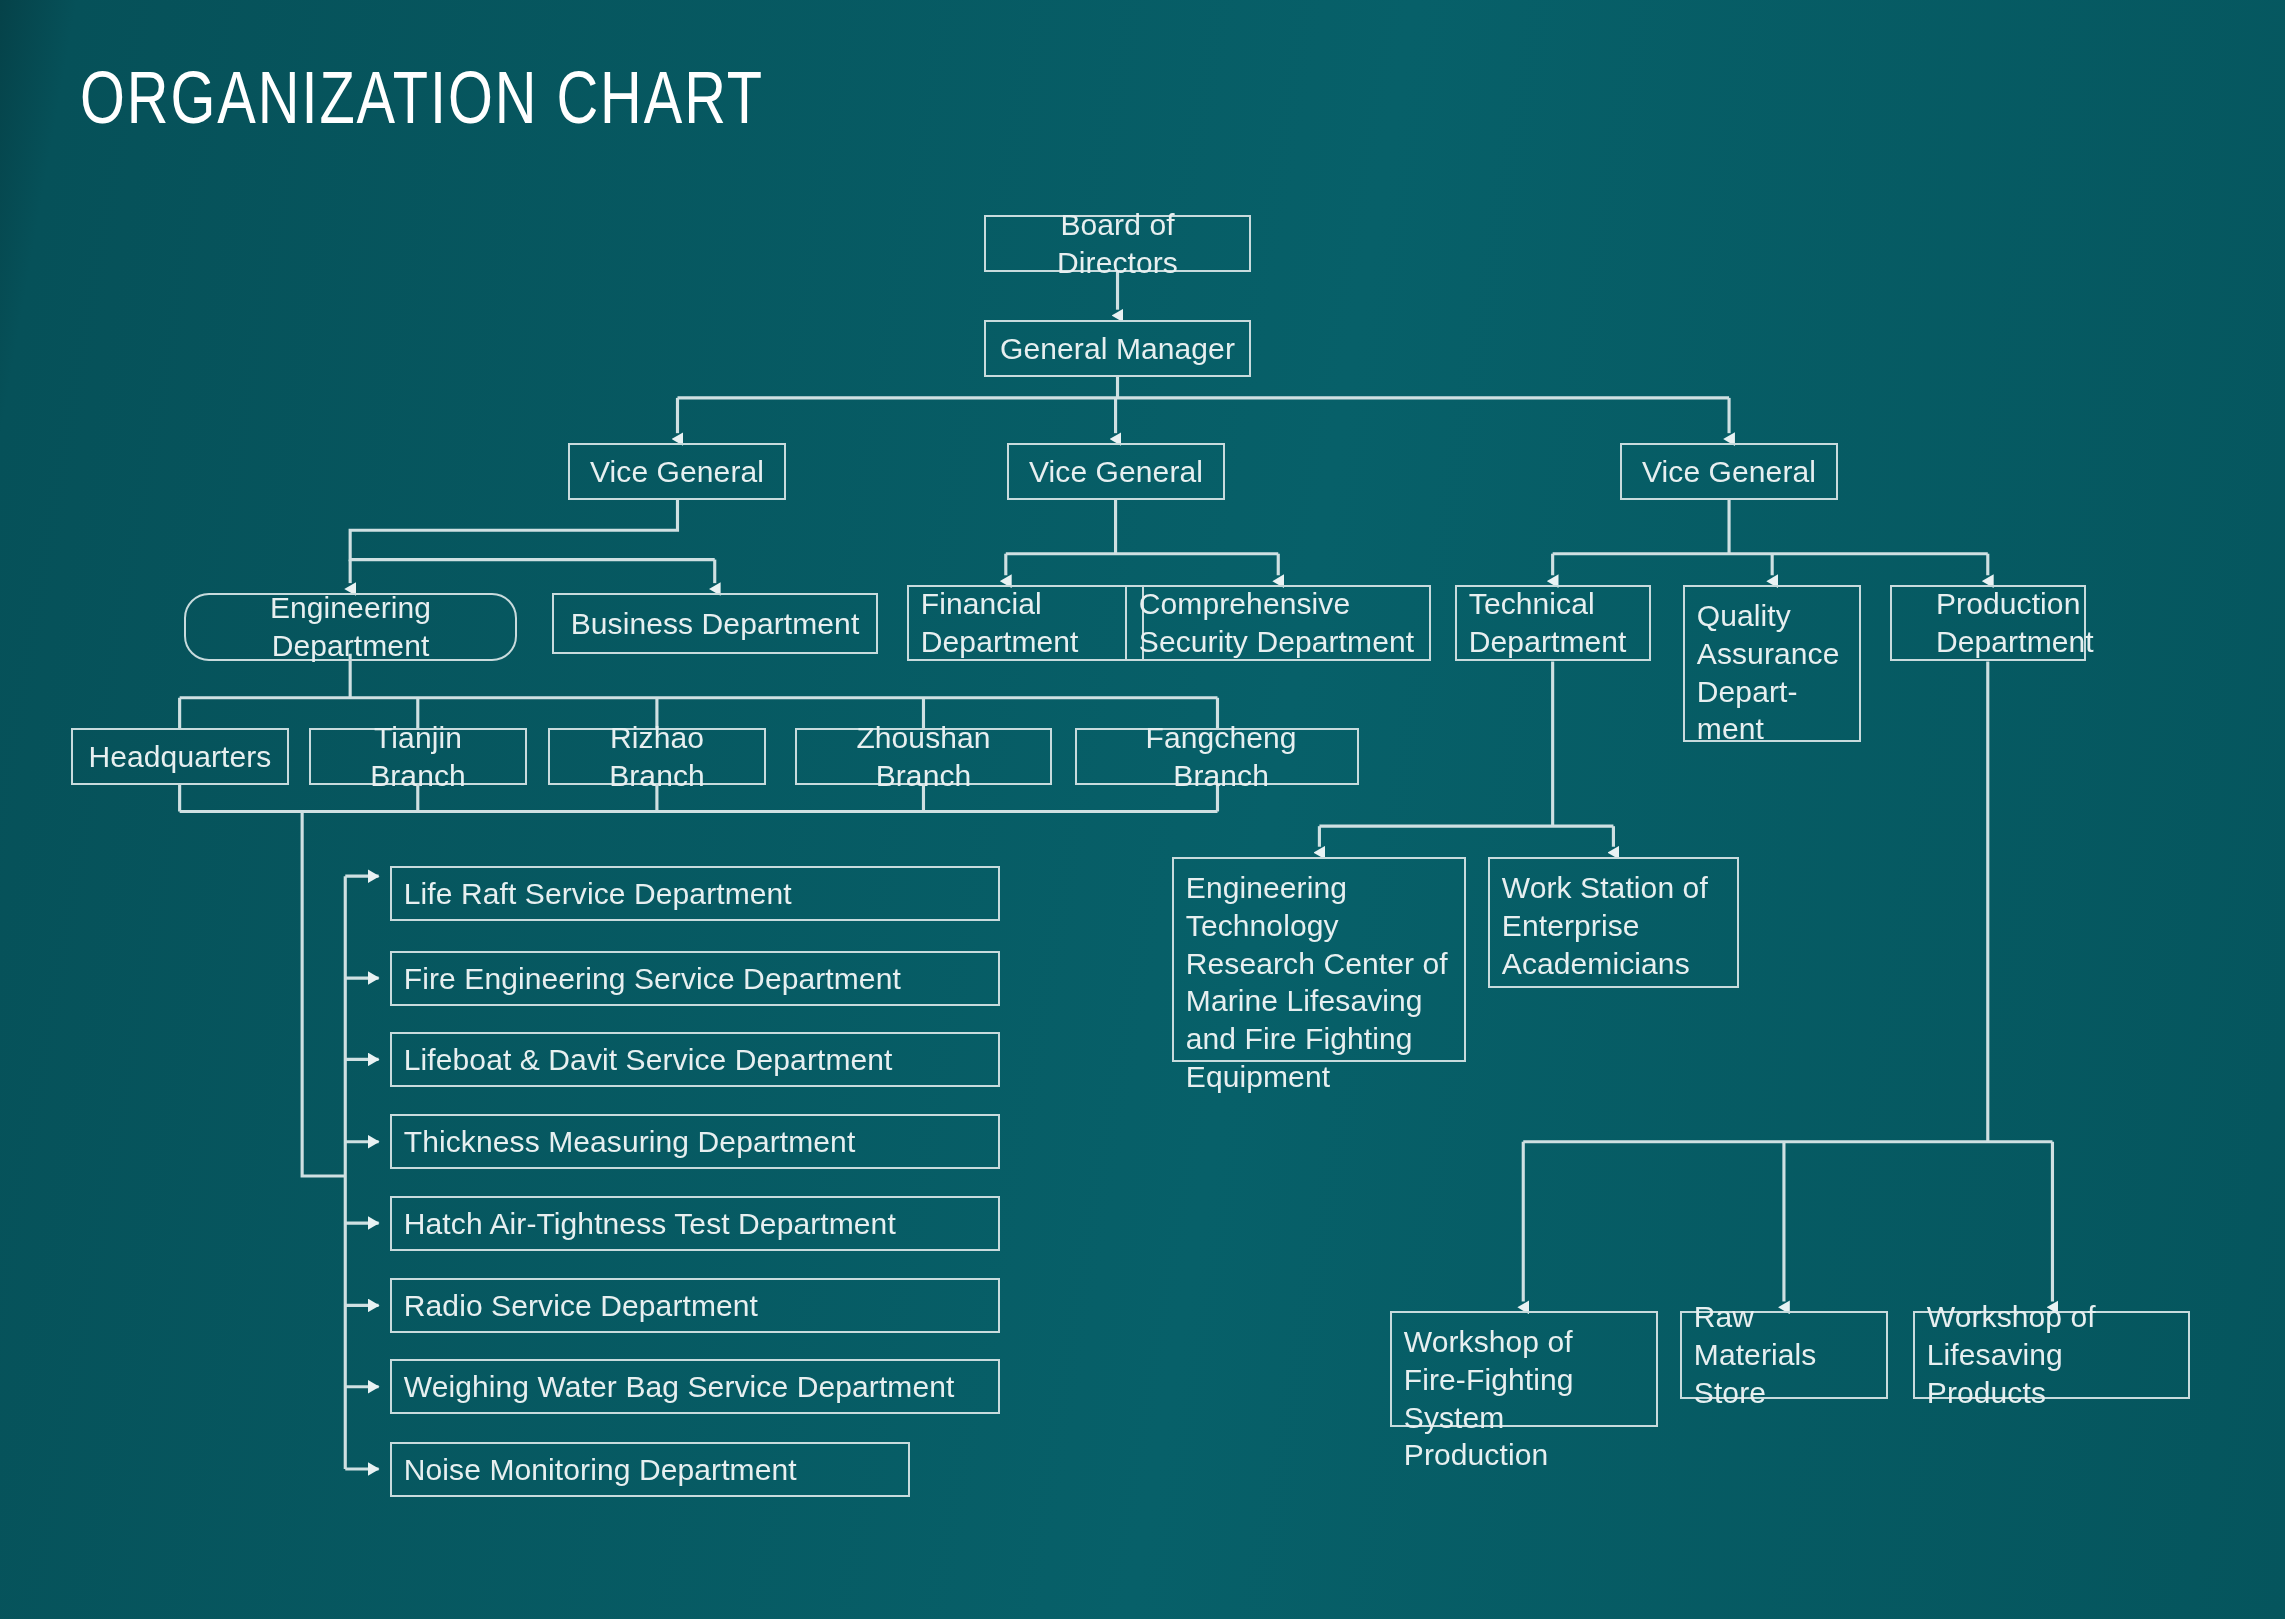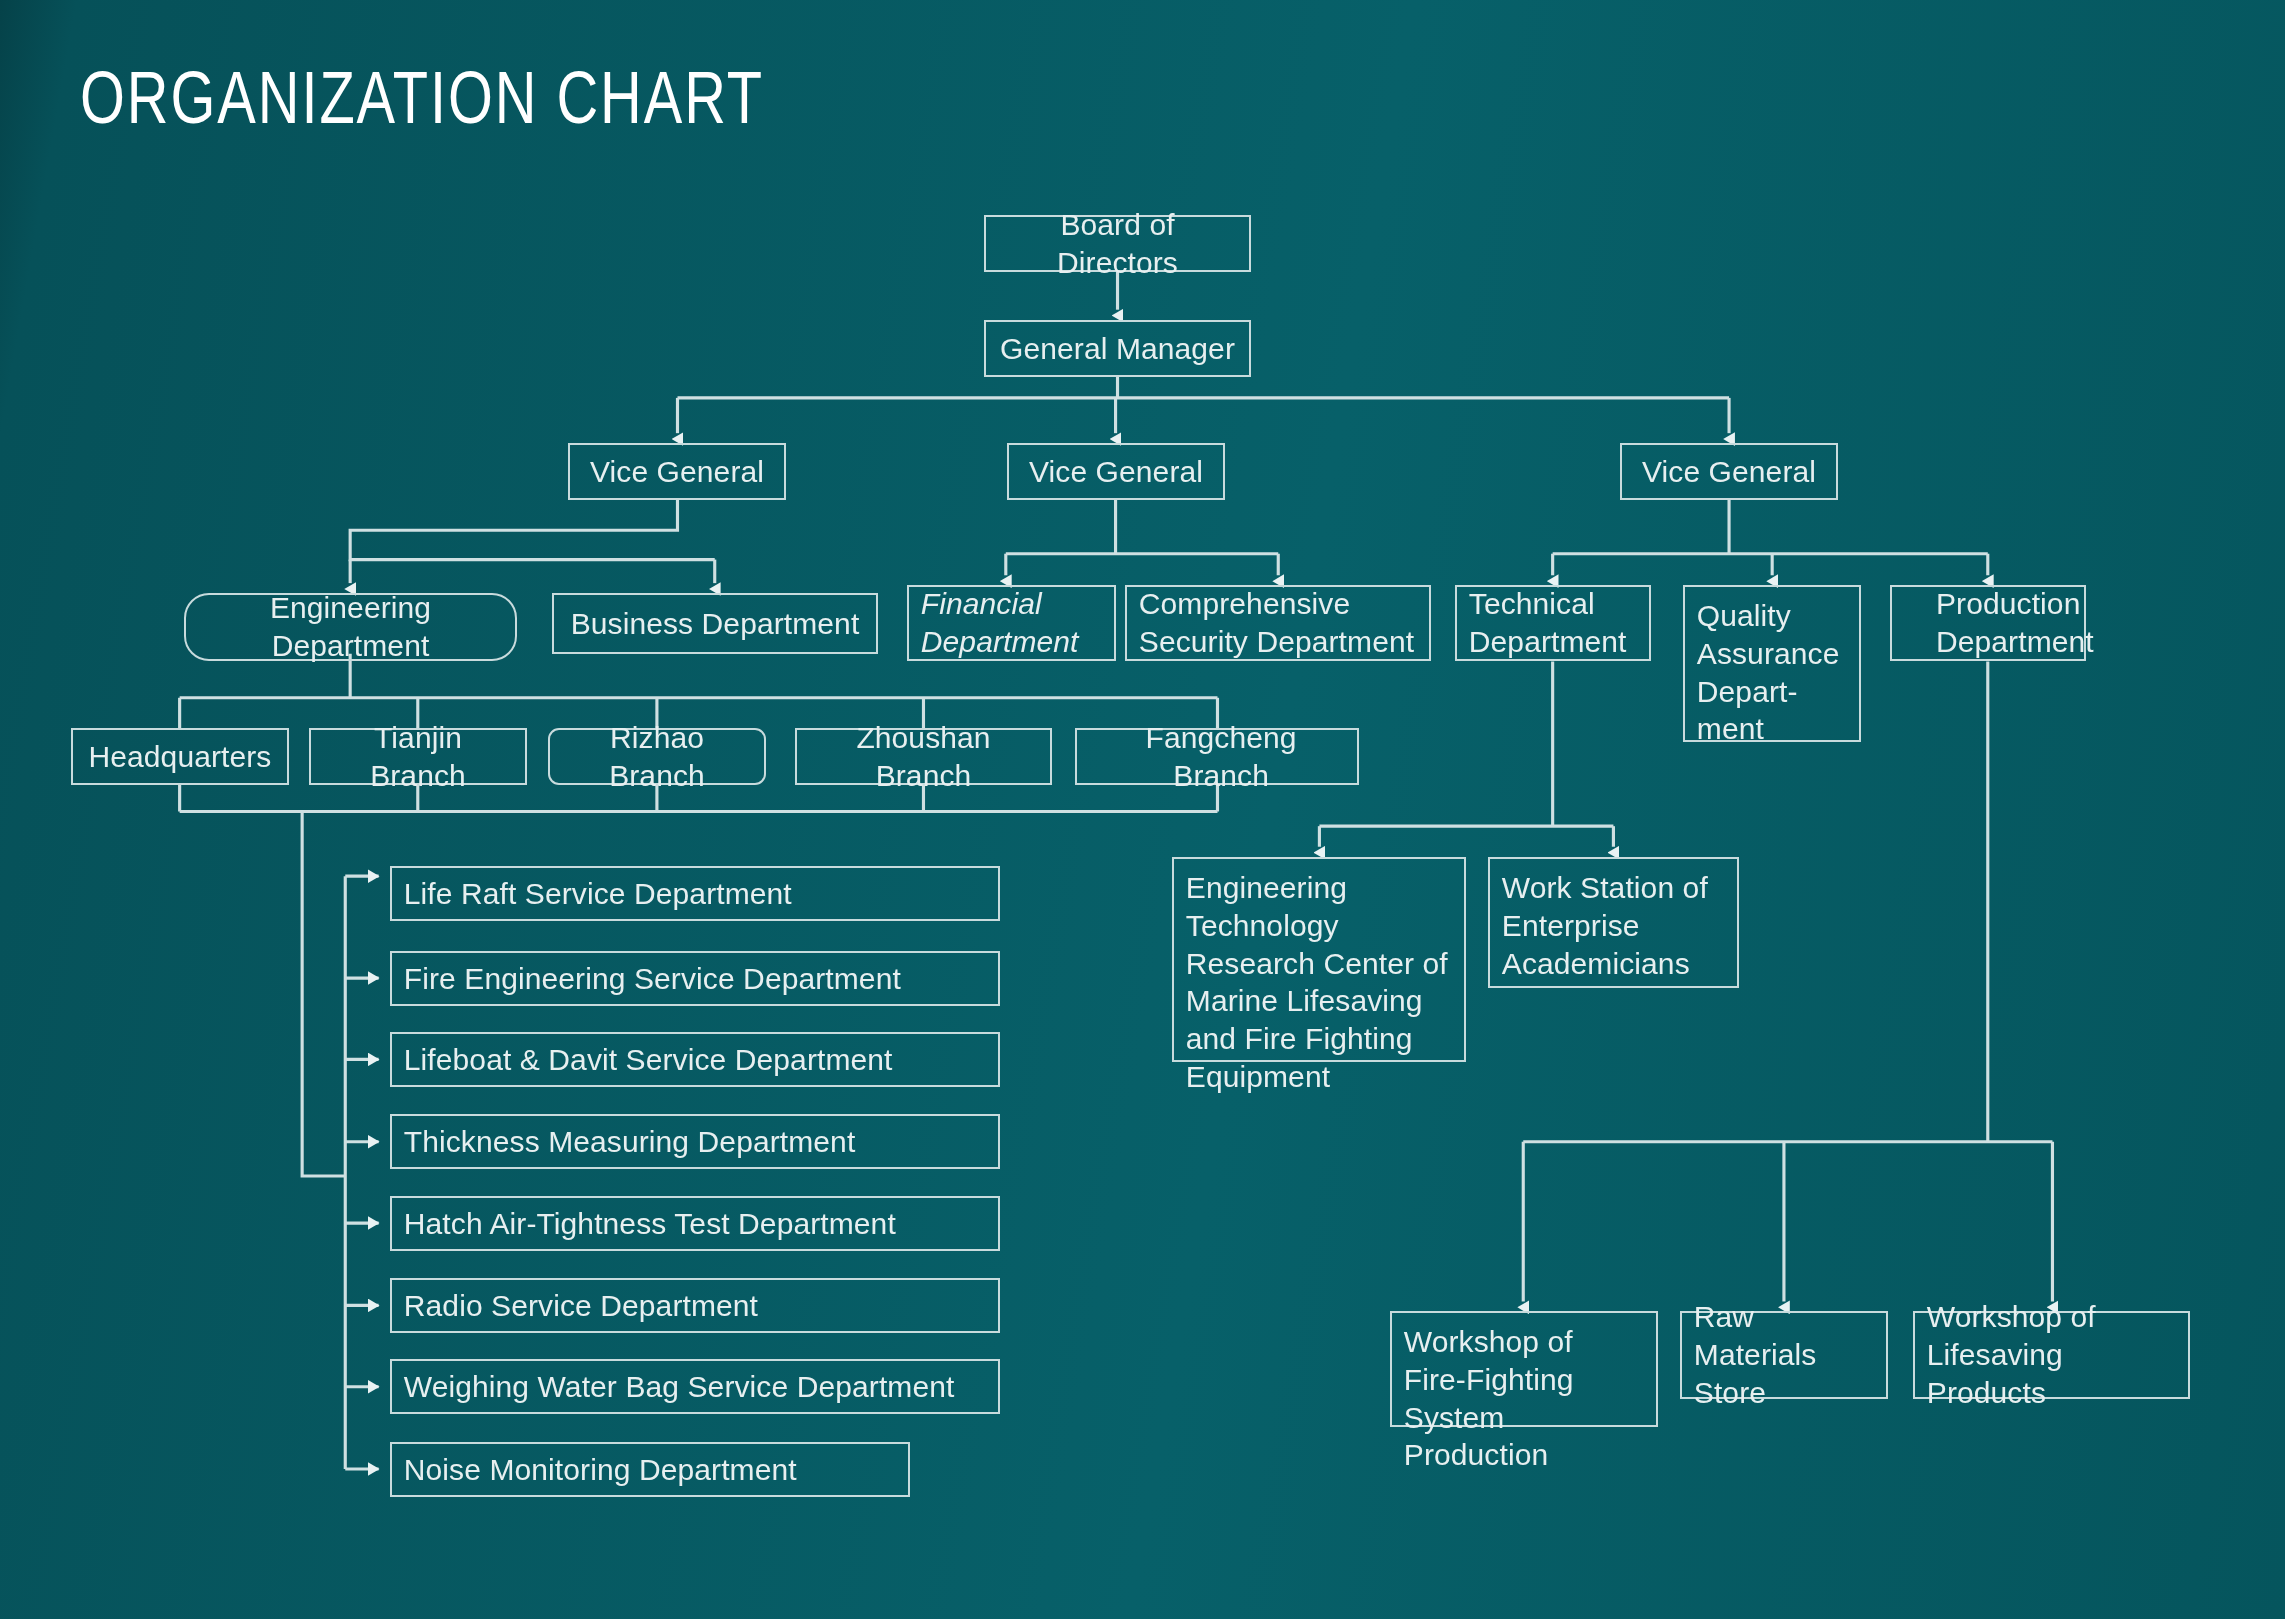--- a/index.html
+++ b/index.html
@@ -125,35 +125,35 @@
   <div id="title">ORGANIZATION CHART</div>
 
   <div id="nodes-layer">
       <div class="node ctr" style="left: 984px; top: 215px; width: 267px; height: 57px;">Board of Directors</div>
       <div class="node ctr" style="left: 984px; top: 320px; width: 267px; height: 57px;">General Manager</div>
       <div class="node ctr" style="left: 568px; top: 443px; width: 218px; height: 57px;">Vice  General</div>
       <div class="node ctr" style="left: 1007px; top: 443px; width: 218px; height: 57px;">Vice General</div>
       <div class="node ctr" style="left: 1620px; top: 443px; width: 218px; height: 57px;">Vice General</div>
       <div class="node ctr" style="left: 184px; top: 593px; width: 333px; height: 68px; border-radius: 25px;">Engineering Department</div>
       <div class="node ctr" style="left: 552px; top: 593px; width: 326px; height: 61px;">Business Department</div>
-      <div class="node lft" style="left: 907px; top: 585px; width: 209px; height: 76px; font-style: italic;">Financial
+      <div class="node lft" style="left: 907px; top: 585px; width: 237px; height: 76px;">Financial
 Department</div>
       <div class="node lft" style="left: 1125px; top: 585px; width: 306px; height: 76px;">Comprehensive
 Security Department</div>
       <div class="node lft" style="left: 1455px; top: 585px; width: 196px; height: 76px;">Technical
 Department</div>
       <div class="node lft top" style="left: 1683px; top: 585px; width: 178px; height: 157px;">Quality
 Assurance
 Depart-
 ment</div>
       <div class="node lft" style="left: 1890px; top: 585px; width: 196px; height: 76px; padding-left: 44px;">Production
 Department</div>
       <div class="node ctr" style="left: 71px; top: 728px; width: 218px; height: 57px;">Headquarters</div>
       <div class="node ctr" style="left: 309px; top: 728px; width: 218px; height: 57px;">Tianjin Branch</div>
-      <div class="node ctr" style="left: 548px; top: 728px; width: 218px; height: 57px; border-radius: 11px;">Rizhao Branch</div>
+      <div class="node ctr" style="left: 548px; top: 728px; width: 218px; height: 57px;">Rizhao Branch</div>
       <div class="node ctr" style="left: 795px; top: 728px; width: 257px; height: 57px;">Zhoushan Branch</div>
       <div class="node ctr" style="left: 1075px; top: 728px; width: 284px; height: 57px; padding-left: 20px;">Fangcheng Branch</div>
       <div class="node lft top" style="left: 1172px; top: 857px; width: 294px; height: 205px;">Engineering
 Technology
 Research Center of
 Marine Lifesaving
 and Fire Fighting
 Equipment</div>
       <div class="node lft top" style="left: 1488px; top: 857px; width: 251px; height: 131px;">Work Station of
 Enterprise

